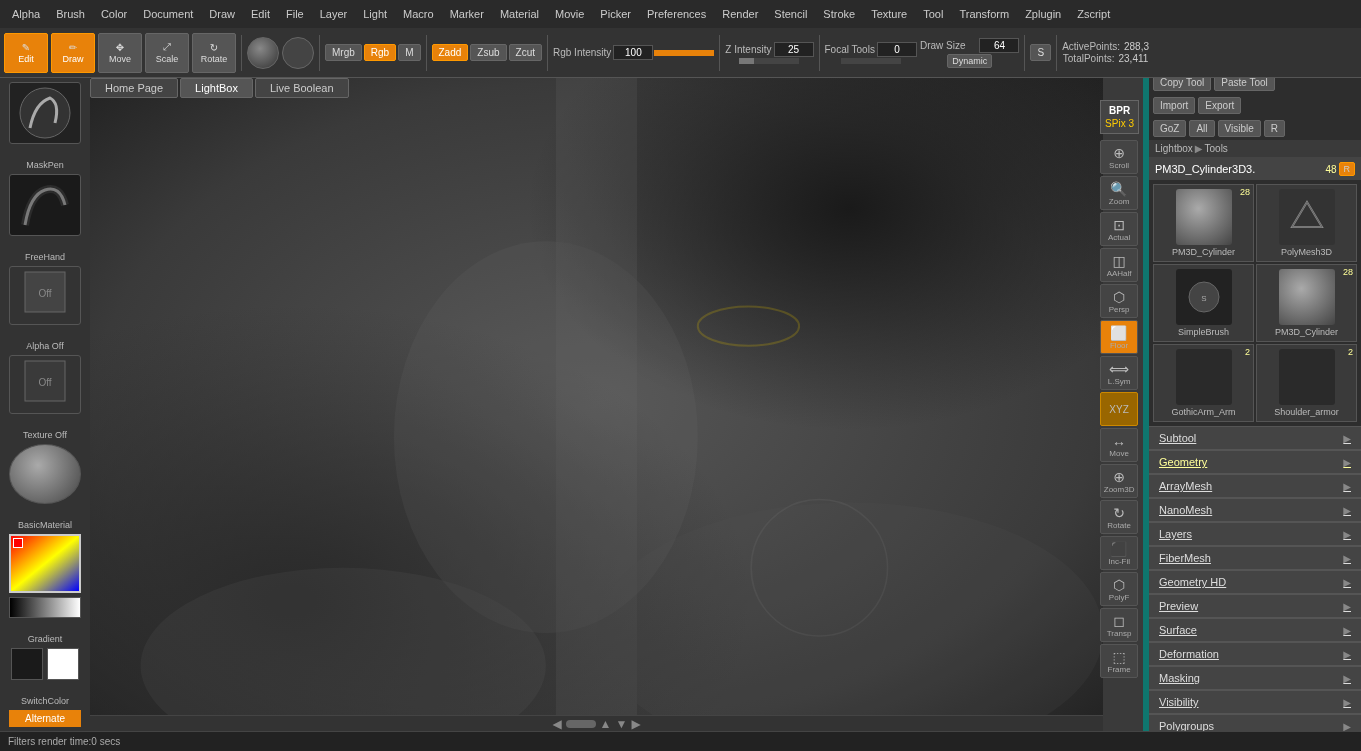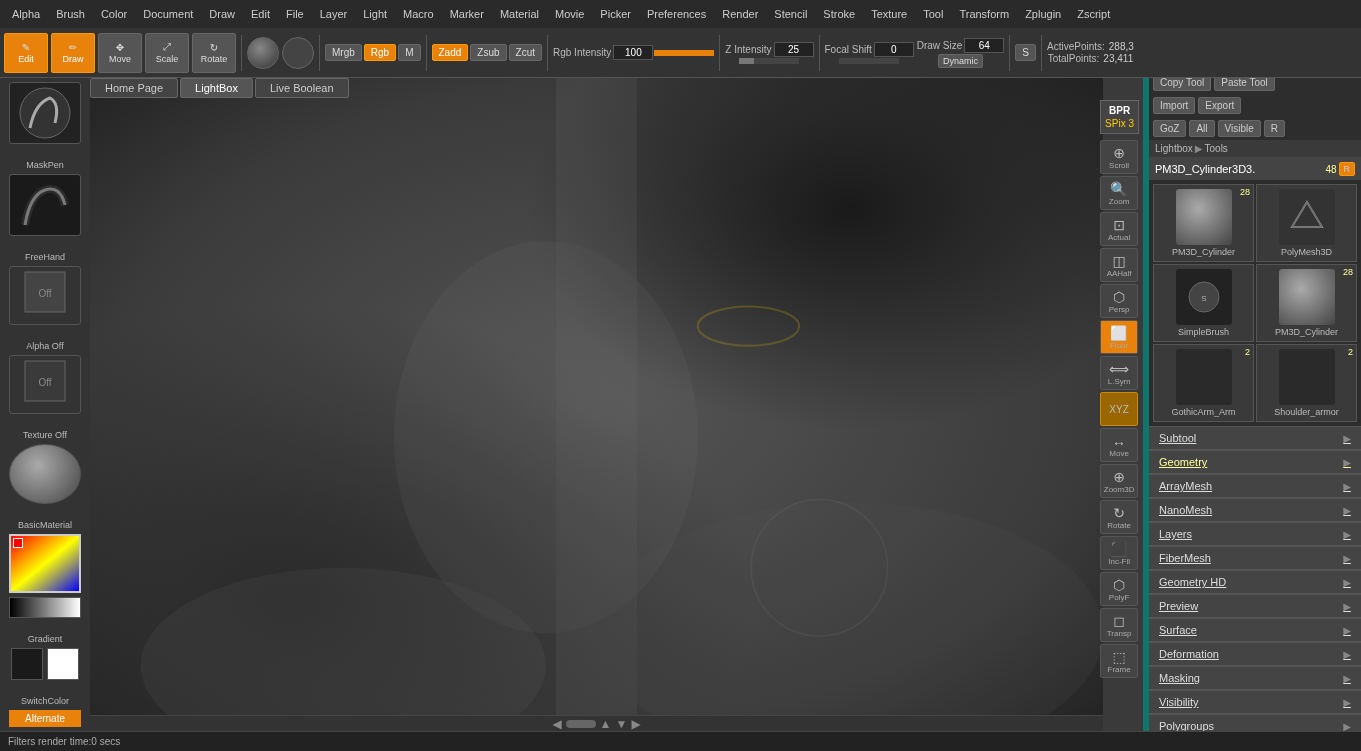--- a/index.html
+++ b/index.html
@@ -479,28 +479,28 @@
     </div>
     <div style="width:60px;height:6px;background:#444;position:relative;">
       <div style="width:25%;height:100%;background:#777;"></div>
     </div>
   </div>
 
   <div class="toolbar-sep"></div>
 
   <div class="toolbar-group" style="flex-direction:column;gap:1px;">
     <div style="display:flex;align-items:center;gap:2px;">
-      <span class="toolbar-label">Focal Shift</span>
+      <span class="toolbar-label">Focal Tools</span>
       <span class="toolbar-value">0</span>
     </div>
     <div style="width:60px;height:6px;background:#444;"></div>
   </div>
 
   <div class="toolbar-group" style="flex-direction:column;gap:1px;">
-    <div style="display:flex;align-items:center;gap:2px;">
+    <div style="display:flex;align-items:center;gap:14px;">
       <span class="toolbar-label">Draw Size</span>
       <span class="toolbar-value">64</span>
     </div>
     <button class="tool-btn" style="padding:1px 4px;font-size:9px;">Dynamic</button>
   </div>
 
   <div class="toolbar-sep"></div>
 
   <button class="tool-btn">S</button>
 

